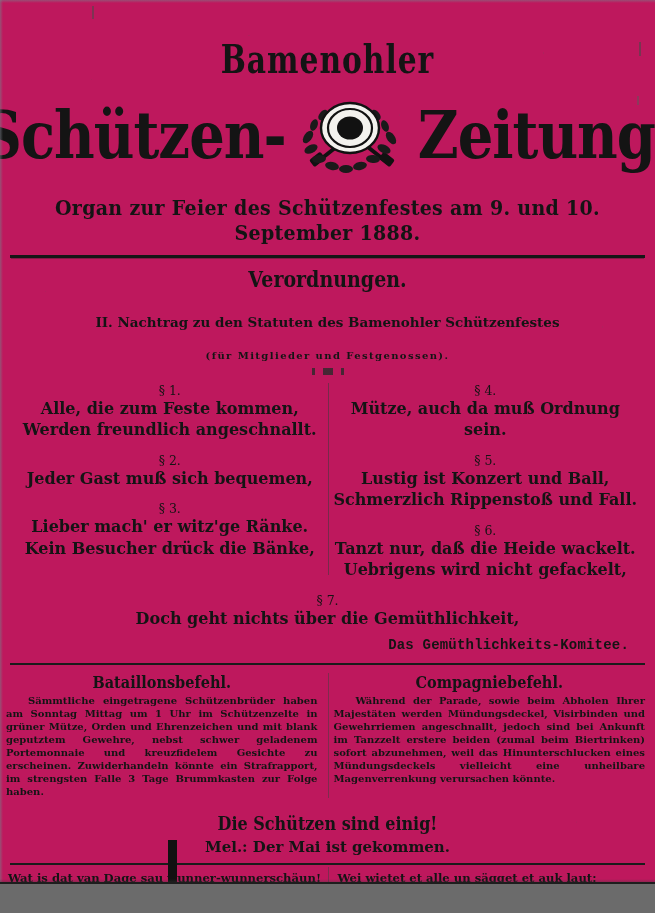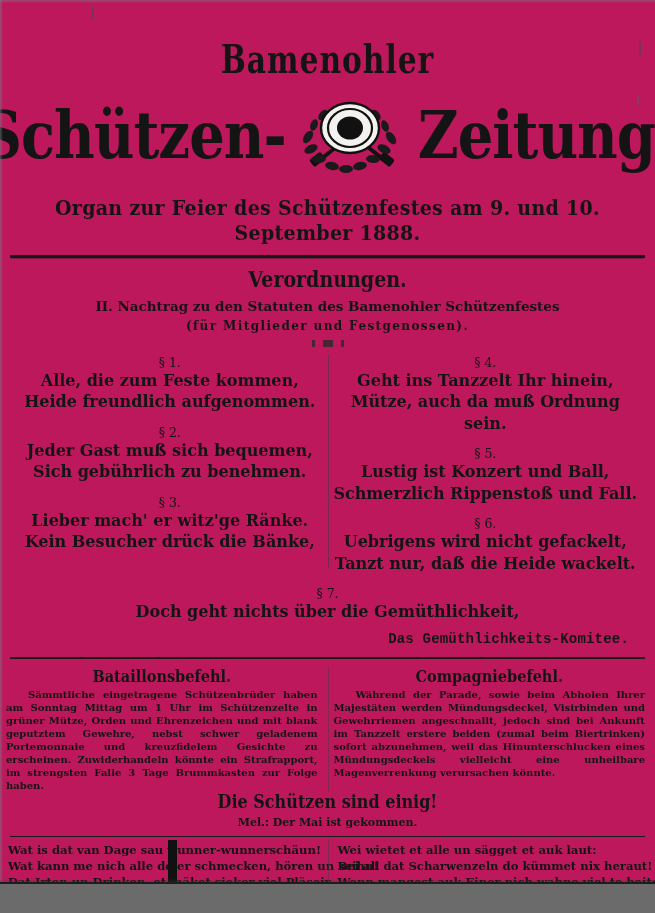--- a/index.html
+++ b/index.html
@@ -77,22 +77,22 @@
     transform: scaleY(1.12); transform-origin: center top;
   }
   .rule-thick {
     margin: 16px 10px 0 10px; height: 3px; background: #161616;
     box-shadow: 0 2px 0 -1px rgba(30,30,30,.35);
   }
 
   
   .sec-verordnungen { padding: 10px 12px 0 12px; text-align: center; }
   .h-verordnungen { font-size: 19px; font-weight: 700; transform: scaleY(1.18); transform-origin: center; }
-  .h-nachtrag { font-size: 13.5px; font-weight: 700; margin-top: 8px; }
-  .h-fuer { font-size: 12px; margin-top: 5px; letter-spacing: 1.4px; }
+  .h-nachtrag { font-size: 13.5px; font-weight: 700; margin-top: 24px; }
+  .h-fuer { font-size: 10px; margin-top: 20px; letter-spacing: 1.4px; }
   .divider-orn {
     margin: 7px auto 2px auto; width: 44px; height: 7px;
     background:
       linear-gradient(90deg, transparent 0 6px, #2a2a2a 6px 9px, transparent 9px 17px,
                       #2a2a2a 17px 27px, transparent 27px 35px, #2a2a2a 35px 38px, transparent 38px);
     opacity: .8;
   }
 
   .para-grid {
     position: relative; display: flex; margin-top: 2px;
@@ -125,23 +125,23 @@
   .col-head {
     text-align: center; font-size: 14.5px; font-weight: 700;
     margin-bottom: 4px; transform: scaleY(1.12); transform-origin: center;
   }
   .col-body {
     font-size: 10px; line-height: 1.3; text-align: justify;
     text-indent: 22px; hyphens: auto;
   }
 
   
-  .song-head { text-align: center; }
+  .song-head { text-align: center; margin-top: 16px; }
   .song-title { font-size: 16px; font-weight: 700; transform: scaleY(1.14); transform-origin: center; }
-  .song-mel { font-size: 11px; margin-top: 5px; }
+  .song-mel { font-size: 15px; margin-top: 5px; }
   .rule-thin { margin: 7px 10px 0 10px; height: 1.5px; background: #1b1b1b; }
 
   .song-cols {
     position: relative; display: flex; padding: 6px 8px 0 8px; gap: 10px;
   }
   .song-cols::before {
     content: ""; position: absolute; left: 50%; top: 2px; bottom: 4px;
     width: 1px; background: #3d3d3d; opacity: .5;
   }
   .song-col { width: 50%; }
@@ -204,54 +204,52 @@
     <div class="fraktur h-nachtrag">II. Nachtrag zu den Statuten des Bamenohler Schützenfestes</div>
     <div class="fraktur h-fuer">(für Mitglieder und Festgenossen).</div>
     <div class="divider-orn"></div>
 
     <div class="para-grid">
       <div class="para-col">
 
         <div class="para-block">
           <div class="fraktur para-num">§ 1.</div>
           <div class="fraktur para-line">Alle, die zum Feste kommen,</div>
-          <div class="fraktur para-line">Heide freundlich aufgenommen.</div>
+          <div class="fraktur para-line">Werden freundlich angeschnallt.</div>
         </div>
 
         <div class="para-block">
           <div class="fraktur para-num">§ 2.</div>
           <div class="fraktur para-line">Jeder Gast muß sich bequemen,</div>
-          <div class="fraktur para-line">Sich gebührlich zu benehmen.</div>
         </div>
 
         <div class="para-block">
           <div class="fraktur para-num">§ 3.</div>
           <div class="fraktur para-line">Lieber mach' er witz'ge Ränke.</div>
           <div class="fraktur para-line">Kein Besucher drück die Bänke,</div>
         </div>
 
       </div>
       <div class="para-col">
 
         <div class="para-block">
           <div class="fraktur para-num">§ 4.</div>
-          <div class="fraktur para-line">Geht ins Tanzzelt Ihr hinein,</div>
           <div class="fraktur para-line">Mütze, auch da muß Ordnung sein.</div>
         </div>
 
         <div class="para-block">
           <div class="fraktur para-num">§ 5.</div>
           <div class="fraktur para-line">Lustig ist Konzert und Ball,</div>
           <div class="fraktur para-line">Schmerzlich Rippenstoß und Fall.</div>
         </div>
 
         <div class="para-block">
           <div class="fraktur para-num">§ 6.</div>
+          <div class="fraktur para-line">Tanzt nur, daß die Heide wackelt.</div>
           <div class="fraktur para-line">Uebrigens wird nicht gefackelt,</div>
-          <div class="fraktur para-line">Tanzt nur, daß die Heide wackelt.</div>
         </div>
 
       </div>
     </div>
 
     <div class="para7">
       <div class="fraktur para-num">§ 7.</div>
       <div class="fraktur para-line">Doch geht nichts über die Gemüthlichkeit,</div>
     </div>
 

